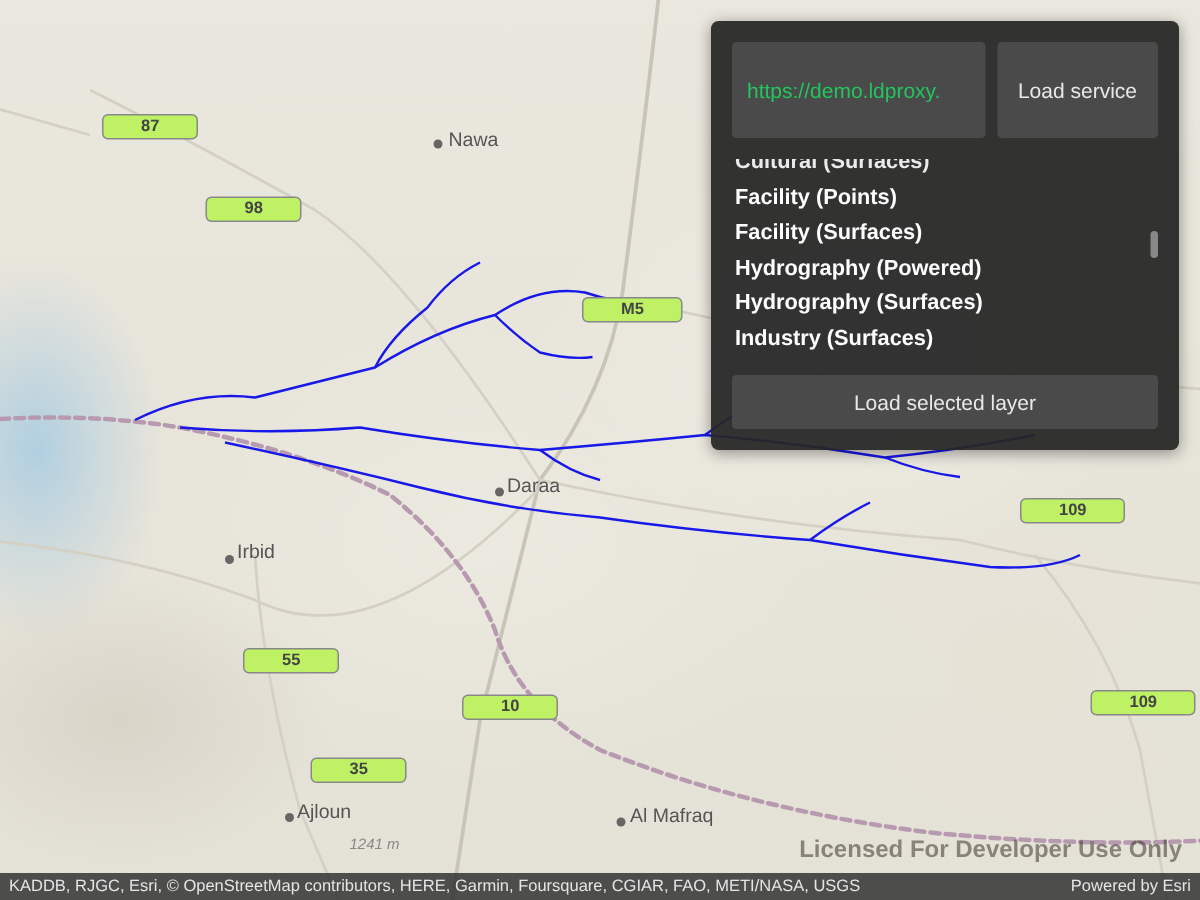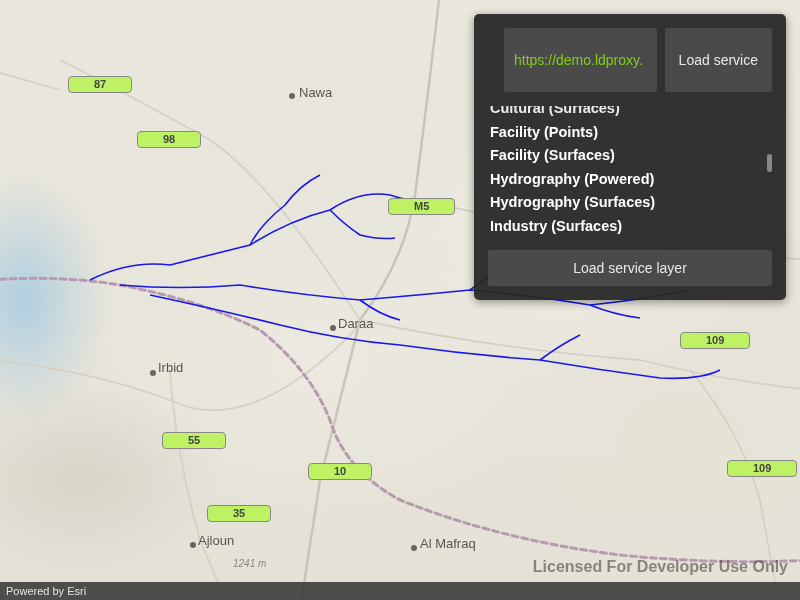--- a/index.html
+++ b/index.html
@@ -128,26 +128,25 @@
   }
   .panel-row {
     display: flex;
     gap: 8px;
     margin-bottom: 14px;
   }
   .url-input {
     flex: 1;
     background: #4a4a4a;
     border: none;
-    color: #84cc16;
+    color: #22c55e;
     font-size: 14px;
     padding: 8px 10px;
     border-radius: 3px;
     min-width: 0;
-    margin-left: 16px;
   }
   .btn {
     background: #4a4a4a;
     border: none;
     color: #e8e8e8;
     font-size: 14px;
     padding: 24px 14px;
     border-radius: 3px;
     cursor: pointer;
     white-space: nowrap;
@@ -245,34 +244,35 @@
   <div class="city-label" style="left:198px;top:533px">Ajloun</div>
 
   <div class="city-dot" style="left:411px;top:545px"></div>
   <div class="city-label" style="left:420px;top:536px">Al Mafraq</div>
 
   <div class="elev-label" style="left:233px;top:558px">1241 m</div>
 
   <div class="watermark">Licensed For Developer Use Only</div>
 
   <div class="attribution">
+    <span>KADDB, RJGC, Esri, © OpenStreetMap contributors, HERE, Garmin, Foursquare, CGIAR, FAO, METI/NASA, USGS</span>
     <span>Powered by Esri</span>
   </div>
 
   <div class="panel">
     <div class="panel-row">
       <input class="url-input" type="text" value="https://demo.ldproxy." style="">
       <button class="btn">Load service</button>
     </div>
     <div class="layer-list">
       <div class="layer-item cut">Cultural (Surfaces)</div>
       <div class="layer-item">Facility (Points)</div>
       <div class="layer-item">Facility (Surfaces)</div>
       <div class="layer-item">Hydrography (Powered)</div>
       <div class="layer-item">Hydrography (Surfaces)</div>
       <div class="layer-item">Industry (Surfaces)</div>
 
       <div class="scroll-thumb"></div>
     </div>
-    <button class="btn btn-wide">Load service layer</button>
+    <button class="btn btn-wide">Load selected layer</button>
   </div>
 
 </div>
 
 </body></html>

